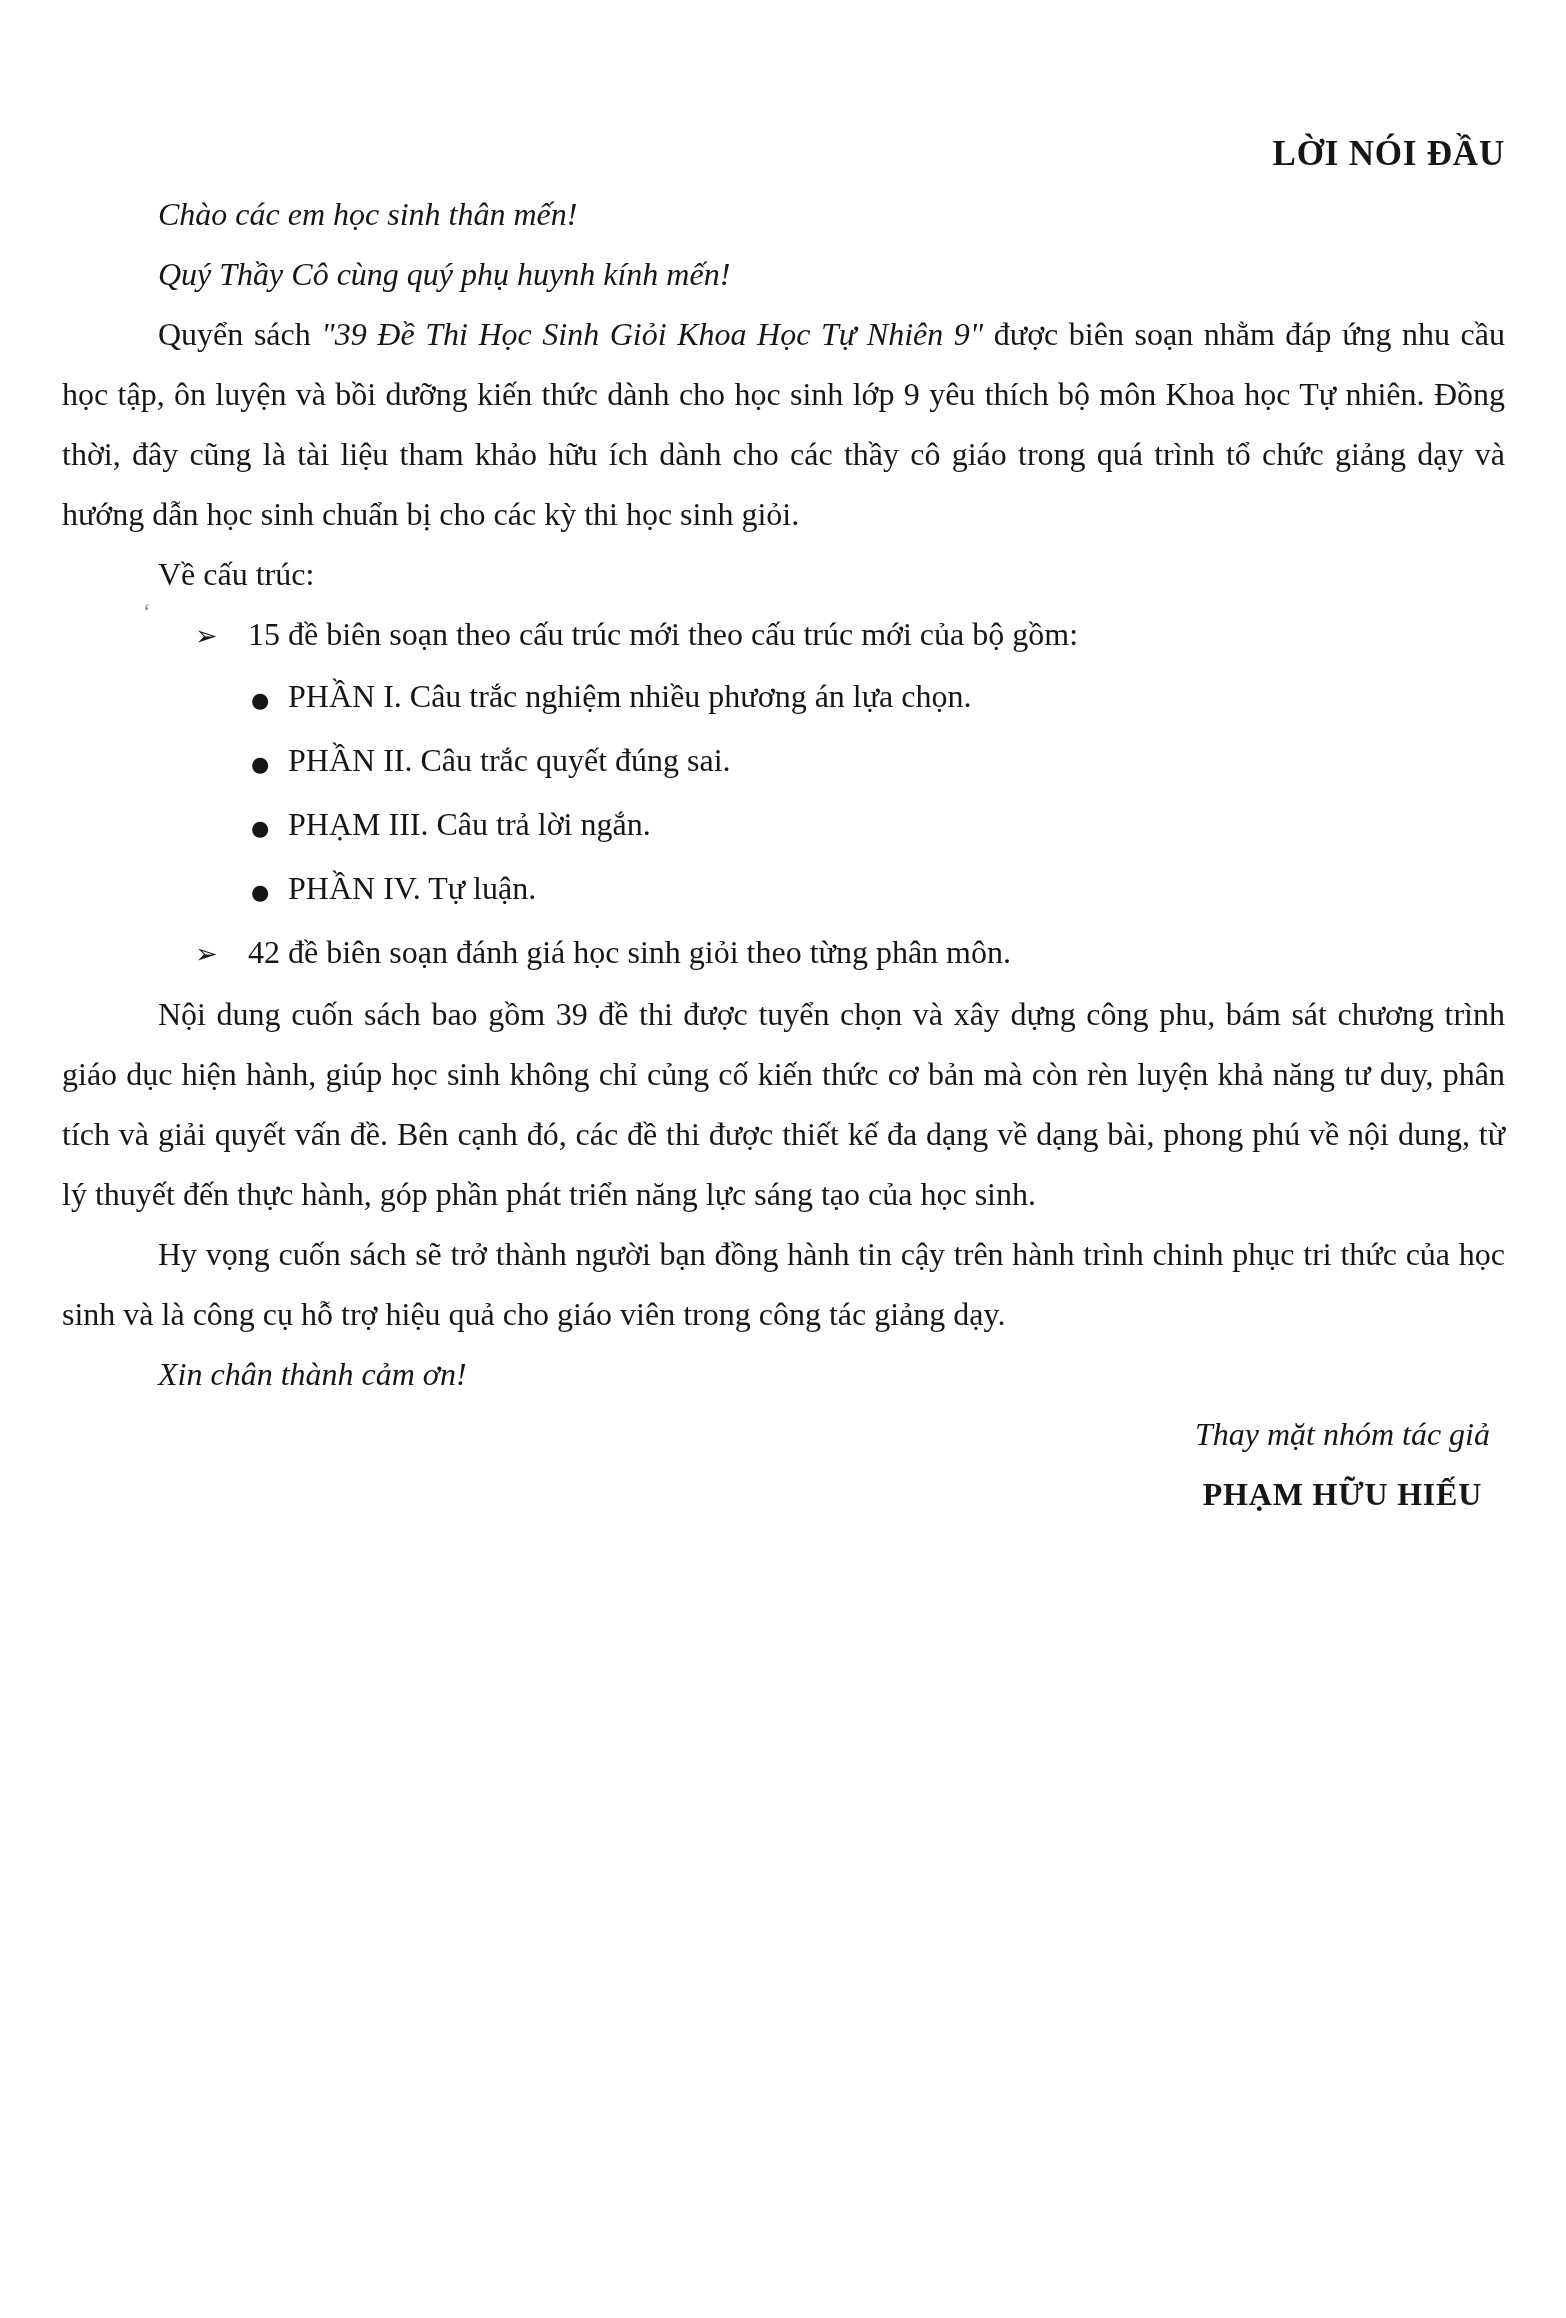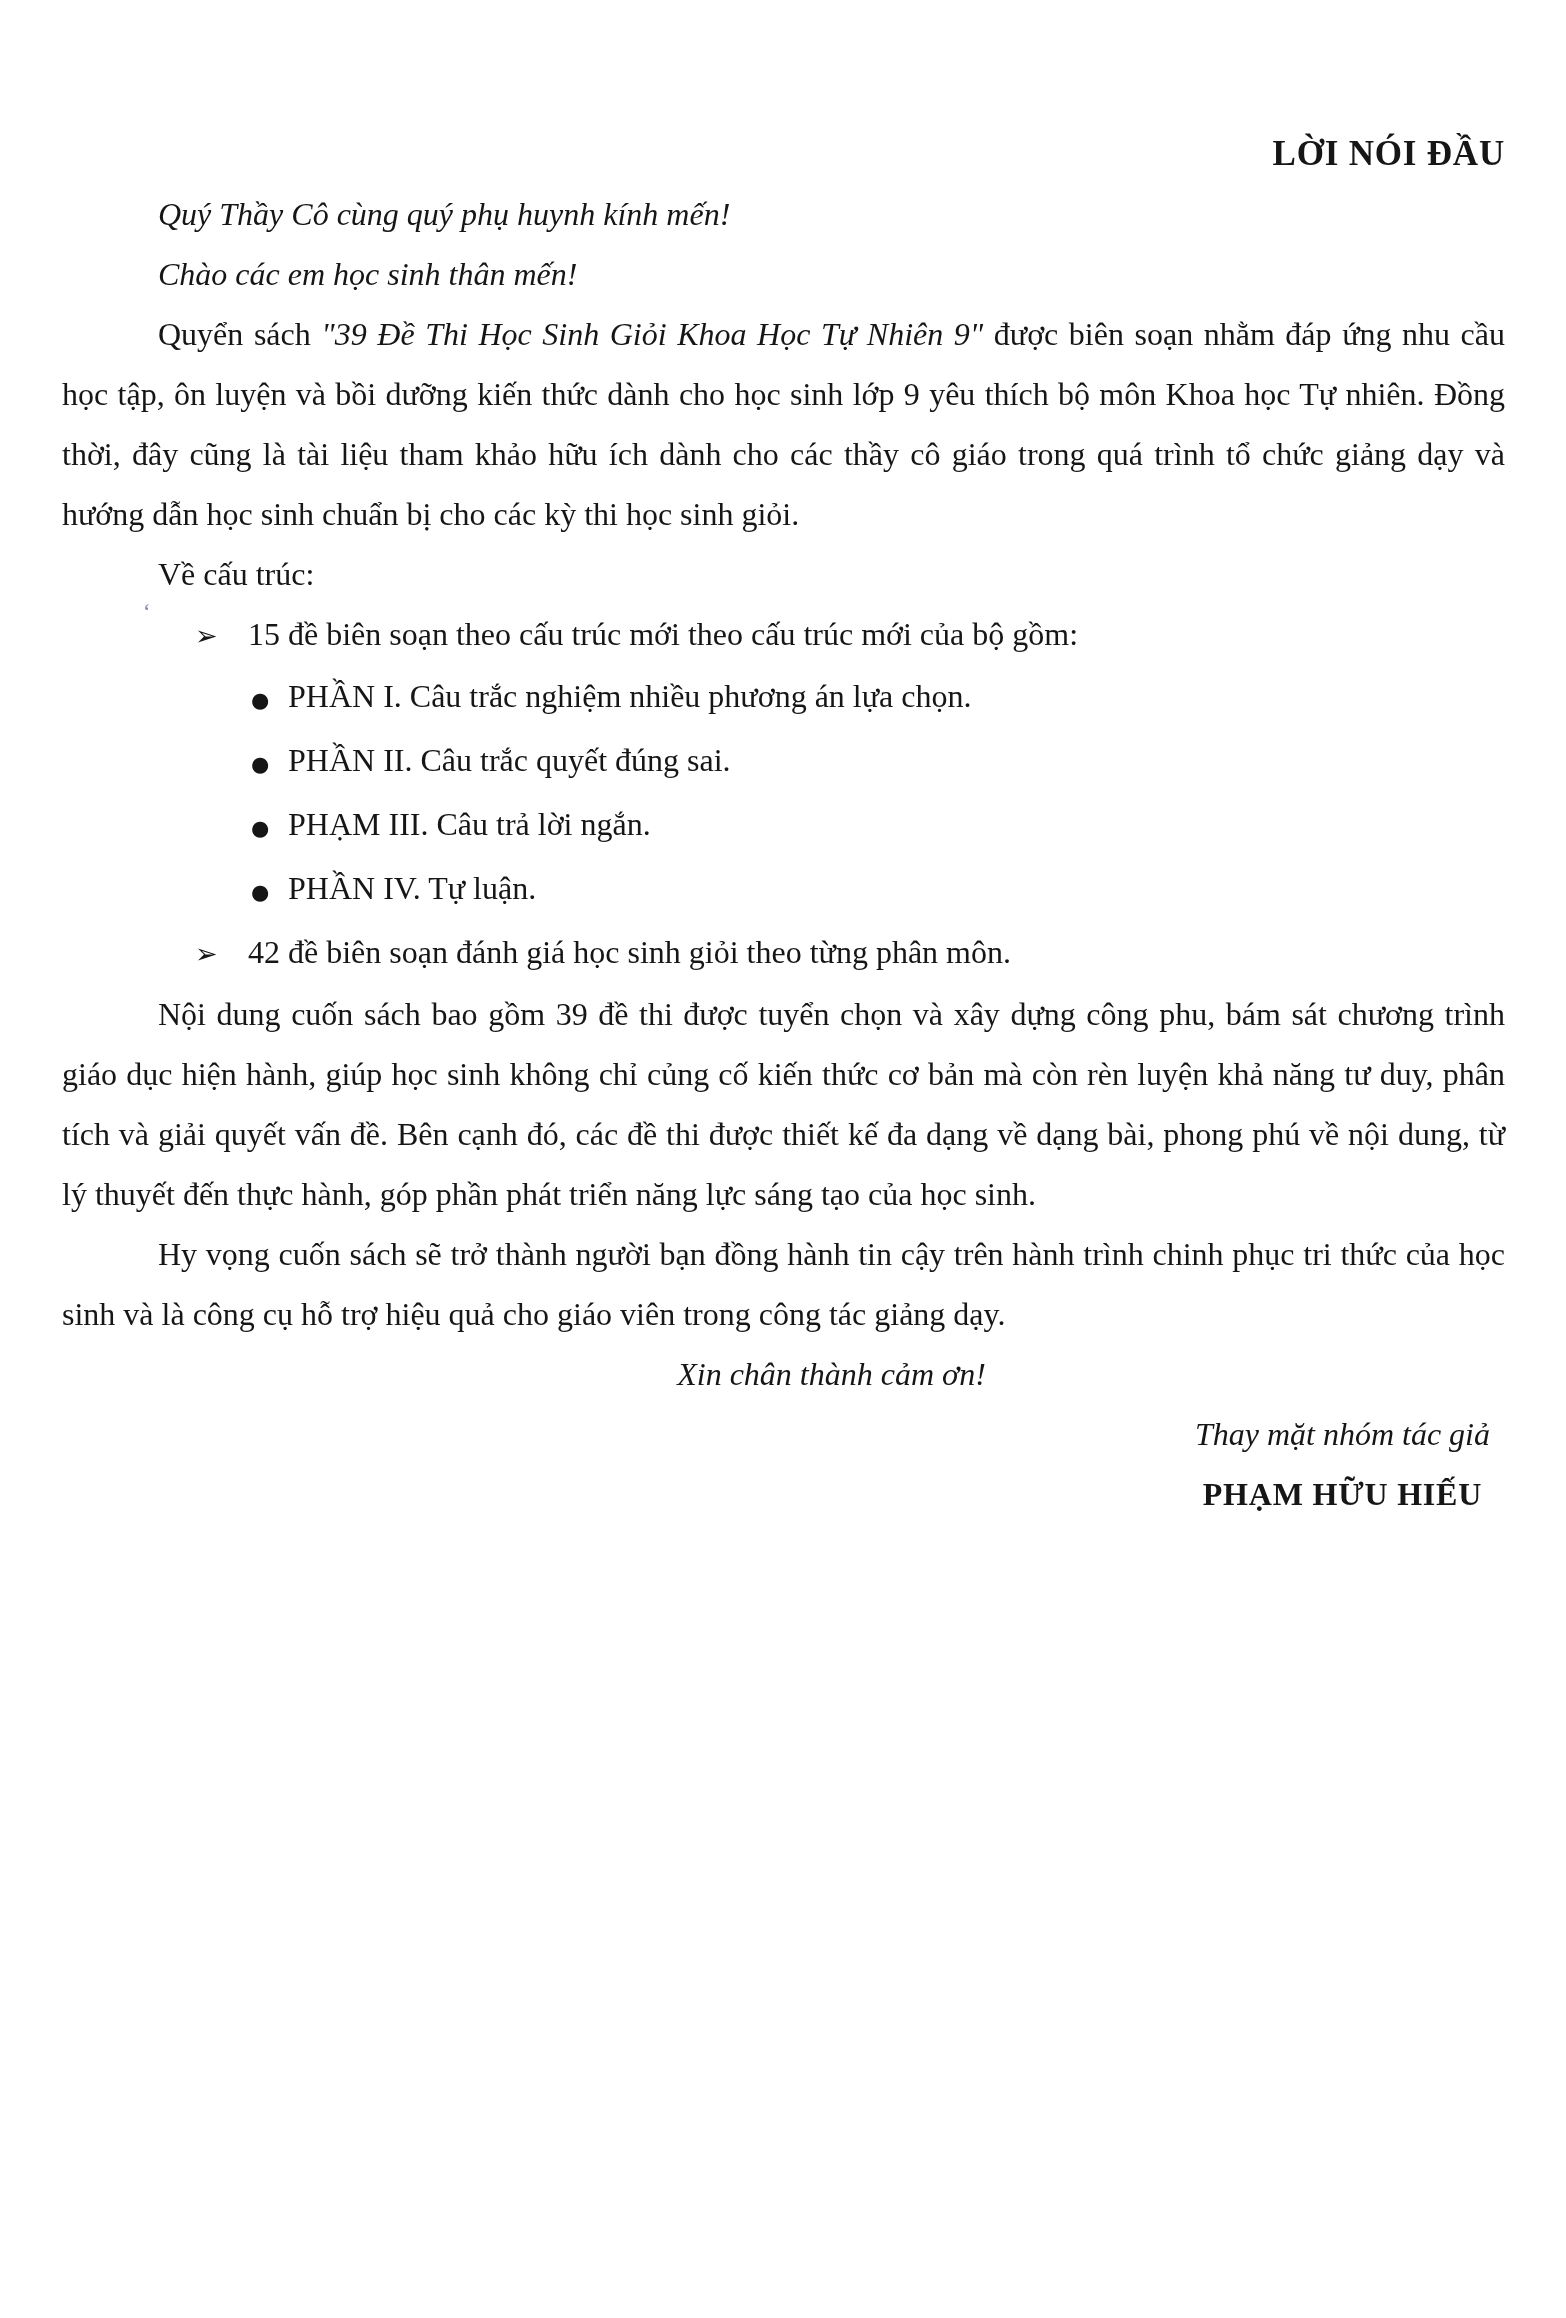--- a/index.html
+++ b/index.html
@@ -64,21 +64,20 @@
   }
   .dot-marker {
     font-family: "DejaVu Sans", sans-serif;
     font-size: 21px;
     flex: 0 0 37px;
   }
   .italic { font-style: italic; }
   .thanks {
     font-style: italic;
     padding-left: 96px;
-    text-align: center;
   }
   .signoff {
     width: max-content;
     margin-left: auto;
     margin-right: 15px;
     text-align: center;
   }
   .signoff-role { font-style: italic; }
   .signoff-name { font-weight: bold; letter-spacing: 0.8px; font-family: Liberation Serif, serif; }
   .scan-artifact {
@@ -92,22 +91,22 @@
 </style>
 </head>
 <body>
 
 <div class="page">
   <span class="scan-artifact">‘</span>
   <div class="content">
 
     <h1 class="doc-title">LỜI NÓI ĐẦU</h1>
 
+    <div class="greeting">Chào các em học sinh thân mến!</div>
     <div class="greeting">Quý Thầy Cô cùng quý phụ huynh kính mến!</div>
-    <div class="greeting">Chào các em học sinh thân mến!</div>
 
     <p class="body-para"><span>Quyển sách </span><span class="italic">"39 Đề Thi Học Sinh Giỏi Khoa Học Tự Nhiên 9"</span><span> được biên soạn nhằm đáp ứng nhu cầu học tập, ôn luyện và bồi dưỡng kiến thức dành cho học sinh lớp 9 yêu thích bộ môn Khoa học Tự nhiên. Đồng thời, đây cũng là tài liệu tham khảo hữu ích dành cho các thầy cô giáo trong quá trình tổ chức giảng dạy và hướng dẫn học sinh chuẩn bị cho các kỳ thi học sinh giỏi.</span></p>
 
     <div class="section-heading">Về cấu trúc:</div>
 
     <ul class="arrow-list">
       <li class="arrow-item">
         <span class="arrow-marker">➢</span>
         <span>15 đề biên soạn theo cấu trúc mới theo cấu trúc mới của bộ gồm:</span>
       </li>

